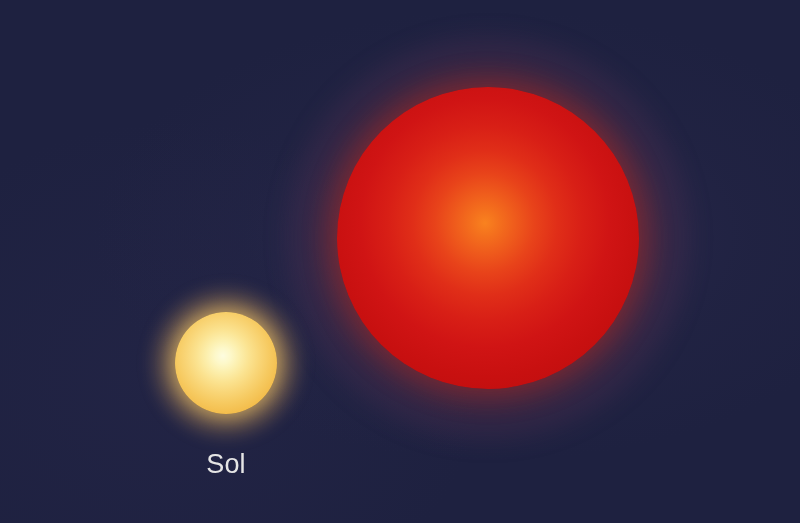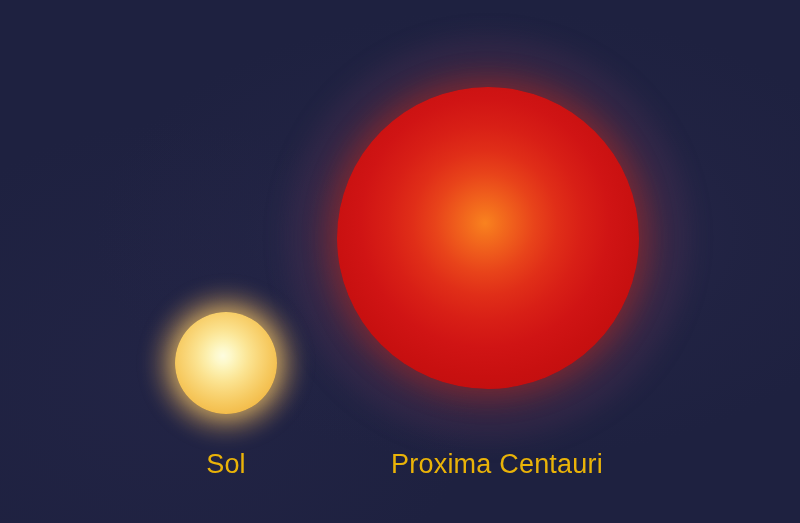--- a/index.html
+++ b/index.html
@@ -148,21 +148,21 @@
         rgba(238, 174, 62, 0.5) 95.5%,
         rgba(190, 150, 80, 0.18) 98.5%,
         rgba(30, 33, 64, 0) 100%);
     filter: blur(2.5px);
   }
 
   
   .star-label {
     position: absolute;
     text-align: center;
-    color: #eab308;
+    color: #e5e5e5;
     font-size: 27px;
     font-weight: 400;
     letter-spacing: 0.2px;
     line-height: 1;
     white-space: nowrap;
     user-select: none;
   }
   #label-sol {
     left: 126px;
     top: 451px;
@@ -188,15 +188,14 @@
   </div>
 
   <div class="star">
     <div class="halo" id="sol-halo"></div>
     <div class="disc" id="sol-disc"></div>
     <div class="halo" id="sol-rim"></div>
   </div>
 
   <div class="star-label" id="label-sol">Sol</div>
 
-  <div class="star-label" id="label-proxima">Proxima Centauri</div>
 
 </div>
 
 </body></html>

